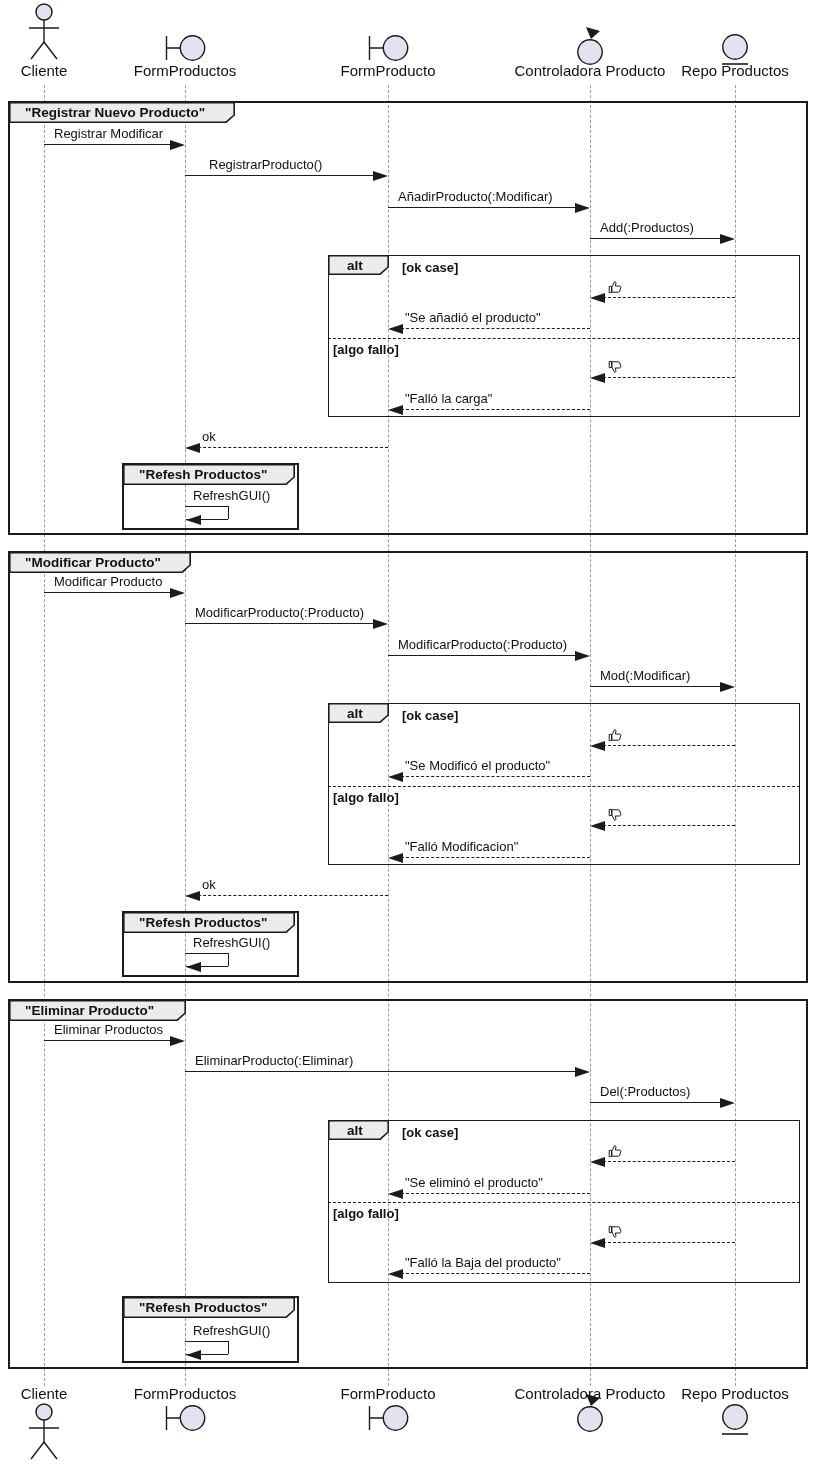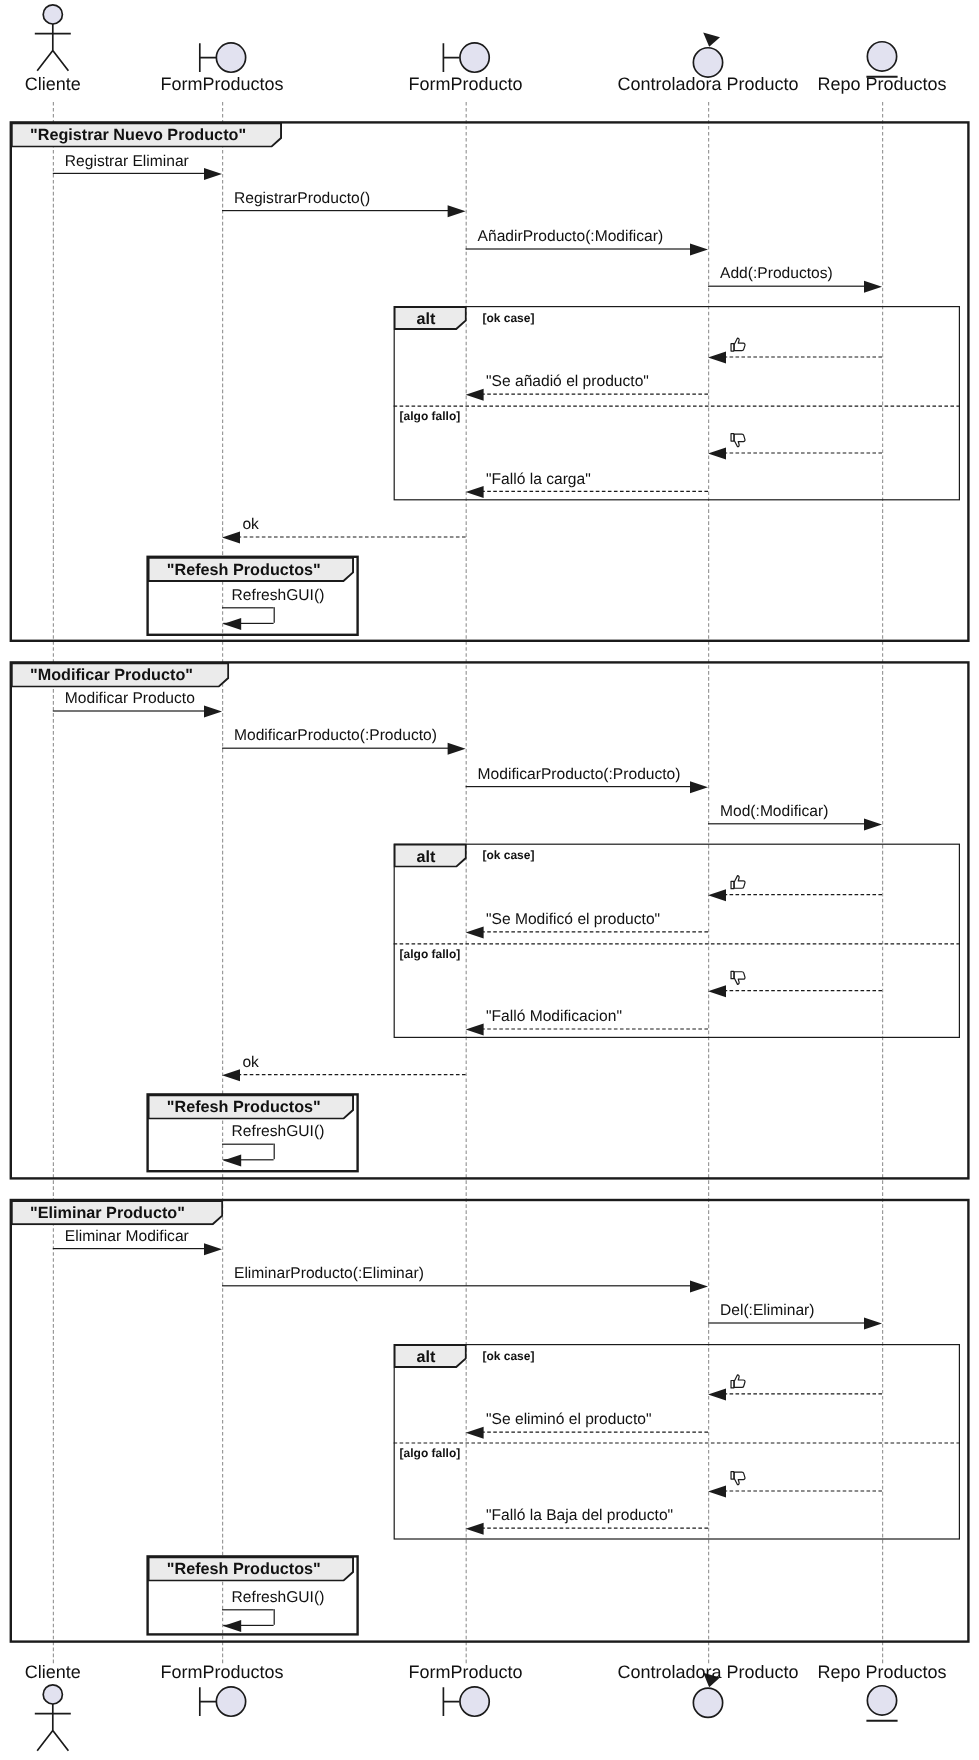--- a/index.html
+++ b/index.html
@@ -3,21 +3,21 @@
 <meta charset="utf-8">
 <style>
   html,body{margin:0;padding:0;background:#fff;}
   #diagram{position:relative;width:816px;height:1467px;background:#fff;overflow:hidden;
            font-family:"Liberation Sans",sans-serif;color:#111;}
   .lifeline{position:absolute;width:0;border-left:1px dashed #9a9a9a;}
   .frame{position:absolute;border:2px solid #1b1b1b;box-sizing:border-box;background:transparent;}
   .frame.alt{border-width:1.5px;}
   .pent{position:absolute;top:-1px;left:-1px;line-height:0;}
   .frame-title{position:absolute;font-weight:bold;font-size:13.5px;white-space:nowrap;top:2px;}
-  .guard{position:absolute;font-weight:bold;font-size:10px;white-space:nowrap;}
+  .guard{position:absolute;font-weight:bold;font-size:13px;white-space:nowrap;}
   .divider{position:absolute;height:0;border-top:1.3px dashed #1b1b1b;}
   .msg-line{position:absolute;height:0;}
   .msg-line.solid{border-top:1.4px solid #1b1b1b;}
   .msg-line.dashed{border-top:1.2px dashed #1b1b1b;}
   .vline{position:absolute;width:0;border-left:1.4px solid #1b1b1b;}
   .head{position:absolute;width:0;height:0;border-top:5px solid transparent;border-bottom:5px solid transparent;}
   .head.r{border-left:15px solid #1b1b1b;}
   .head.l{border-right:15px solid #1b1b1b;}
   .msg-label{position:absolute;font-size:13px;white-space:nowrap;}
   .p-label{position:absolute;font-size:15px;white-space:nowrap;transform:translateX(-50%);}
@@ -90,24 +90,24 @@
     <div class="guard" style="left: 402px; top: 1125px;">[ok case]</div>
     <div class="guard" style="left: 333px; top: 1206px;">[algo fallo]</div>
     <div class="frame" style="left: 122px; top: 1296px; width: 177px; height: 67px;">
       <div class="pent"><svg width="172" height="21" viewBox="0 0 172 21">
           <path d="M0.8 0.8 H171.2 V13 L163.2 20.2 H0.8 Z" fill="#EBEBEB" stroke="#1b1b1b" stroke-width="1.6"></path>
         </svg></div>
       <span class="frame-title" style="left: 15px;">"Refesh Productos"</span>
     </div>
     <div class="msg-line solid" style="left: 44px; top: 144px; width: 128px;"></div>
     <div class="head r" style="left: 170px; top: 140px;"></div>
-    <div class="msg-label" style="left: 54px; top: 126px;">Registrar Eliminar</div>
+    <div class="msg-label" style="left: 54px; top: 126px;">Registrar Modificar</div>
     <div class="msg-line solid" style="left: 185px; top: 175px; width: 190px;"></div>
     <div class="head r" style="left: 373px; top: 171px;"></div>
-    <div class="msg-label" style="left: 195px; top: 157px;">RegistrarProducto()</div>
+    <div class="msg-label" style="left: 209px; top: 157px;">RegistrarProducto()</div>
     <div class="msg-line solid" style="left: 388px; top: 207px; width: 189px;"></div>
     <div class="head r" style="left: 575px; top: 203px;"></div>
     <div class="msg-label" style="left: 398px; top: 189px;">AñadirProducto(:Modificar)</div>
     <div class="msg-line solid" style="left: 590px; top: 238px; width: 132px;"></div>
     <div class="head r" style="left: 720px; top: 234px;"></div>
     <div class="msg-label" style="left: 600px; top: 220px;">Add(:Productos)</div>
     <div class="msg-line dashed" style="left: 603px; top: 297px; width: 132px;"></div>
     <div class="head l" style="left: 590px; top: 293px;"></div>
     <div class="icon" style="left: 608px; top: 280px;"><svg width="14" height="14" viewBox="0 0 14 14">
         <path d="M1.2 6.4h2.3v6.2H1.2z M3.9 12.2V7l2.7-5.3c1 0 1.6.9 1.3 1.9L7.2 6h4.3c.9 0 1.5.8 1.3 1.7l-1 3.3c-.2.7-.8 1.2-1.5 1.2z" fill="#fff" stroke="#1b1b1b" stroke-width="1" stroke-linejoin="round"></path>
@@ -166,27 +166,27 @@
     <div class="msg-line dashed" style="left: 198px; top: 895px; width: 190px;"></div>
     <div class="head l" style="left: 185px; top: 891px;"></div>
     <div class="msg-label" style="left: 202px; top: 877px;">ok</div>
     <div class="msg-line solid" style="left: 185px; top: 953px; width: 43px;"></div>
     <div class="vline" style="left: 228px; top: 953px; height: 13px;"></div>
     <div class="msg-line solid" style="left: 186px; top: 966px; width: 42px;"></div>
     <div class="head l" style="left: 186px; top: 962px;"></div>
     <div class="msg-label" style="left: 193px; top: 935px;">RefreshGUI()</div>
     <div class="msg-line solid" style="left: 44px; top: 1040px; width: 128px;"></div>
     <div class="head r" style="left: 170px; top: 1036px;"></div>
-    <div class="msg-label" style="left: 54px; top: 1022px;">Eliminar Modificar</div>
+    <div class="msg-label" style="left: 54px; top: 1022px;">Eliminar Productos</div>
     <div class="msg-line solid" style="left: 185px; top: 1071px; width: 392px;"></div>
     <div class="head r" style="left: 575px; top: 1067px;"></div>
     <div class="msg-label" style="left: 195px; top: 1053px;">EliminarProducto(:Eliminar)</div>
     <div class="msg-line solid" style="left: 590px; top: 1102px; width: 132px;"></div>
     <div class="head r" style="left: 720px; top: 1098px;"></div>
-    <div class="msg-label" style="left: 600px; top: 1084px;">Del(:Eliminar)</div>
+    <div class="msg-label" style="left: 600px; top: 1084px;">Del(:Productos)</div>
     <div class="msg-line dashed" style="left: 603px; top: 1161px; width: 132px;"></div>
     <div class="head l" style="left: 590px; top: 1157px;"></div>
     <div class="icon" style="left: 608px; top: 1144px;"><svg width="14" height="14" viewBox="0 0 14 14">
         <path d="M1.2 6.4h2.3v6.2H1.2z M3.9 12.2V7l2.7-5.3c1 0 1.6.9 1.3 1.9L7.2 6h4.3c.9 0 1.5.8 1.3 1.7l-1 3.3c-.2.7-.8 1.2-1.5 1.2z" fill="#fff" stroke="#1b1b1b" stroke-width="1" stroke-linejoin="round"></path>
       </svg></div>
     <div class="msg-line dashed" style="left: 401px; top: 1193px; width: 189px;"></div>
     <div class="head l" style="left: 388px; top: 1189px;"></div>
     <div class="msg-label" style="left: 405px; top: 1175px;">"Se eliminó el producto"</div>
     <div class="msg-line dashed" style="left: 603px; top: 1242px; width: 132px;"></div>
     <div class="head l" style="left: 590px; top: 1238px;"></div>

